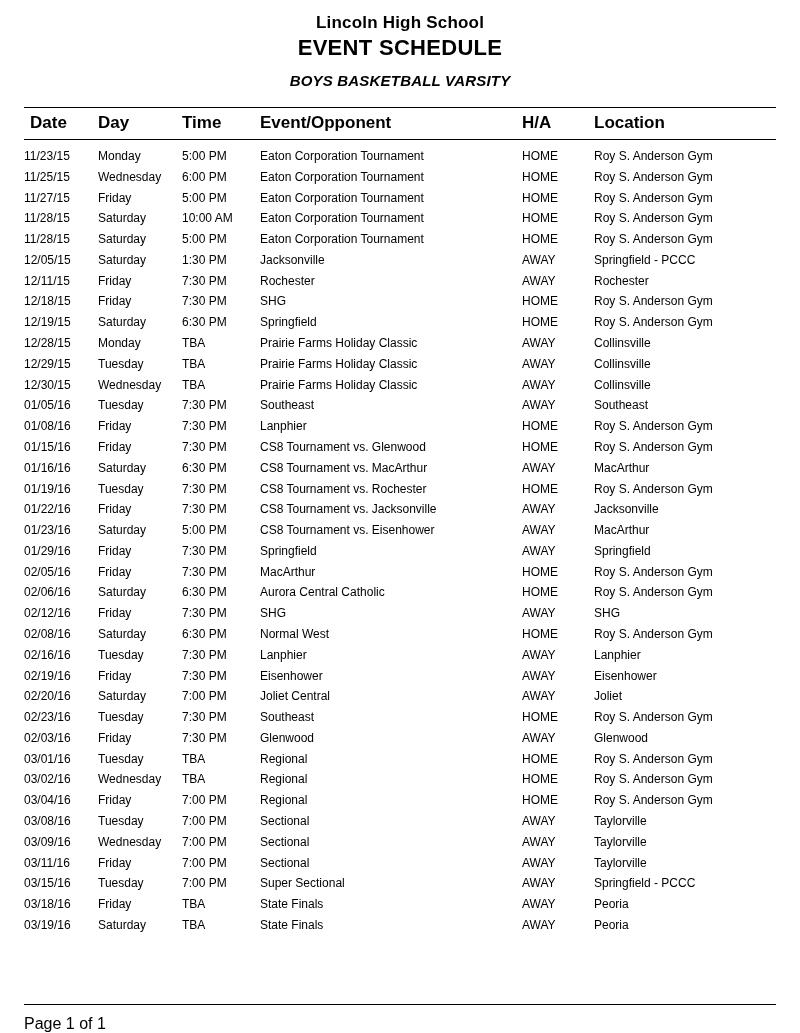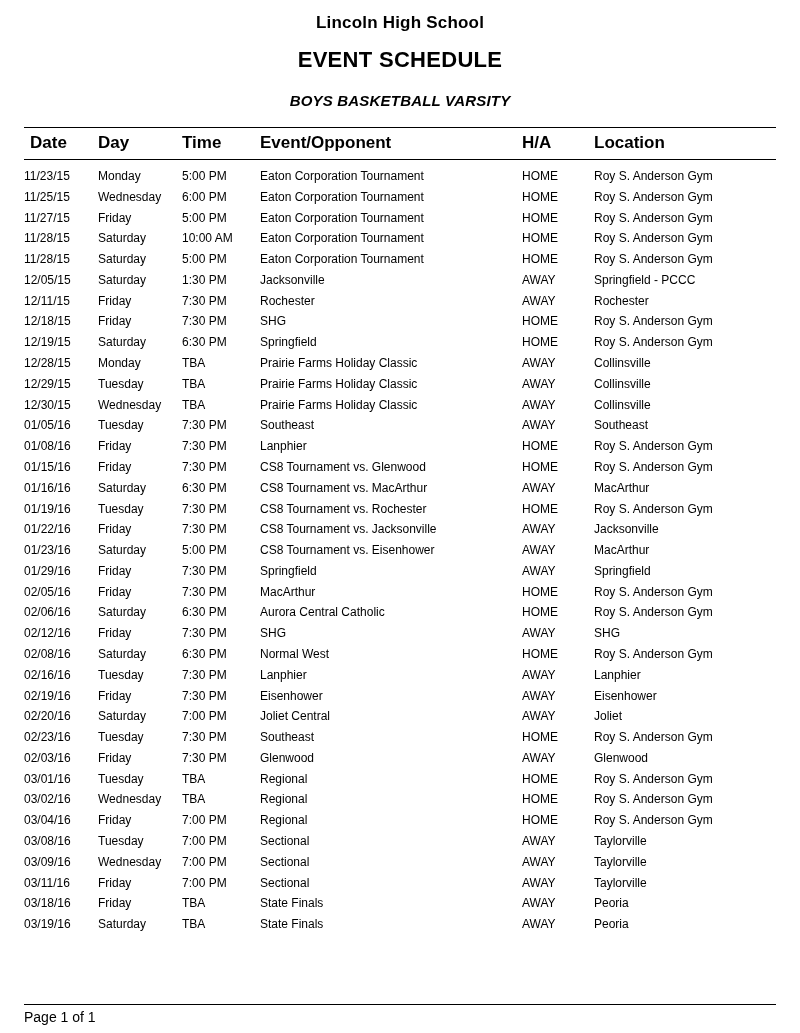--- a/index.html
+++ b/index.html
@@ -31,28 +31,27 @@
     font-size: 17px;
     font-weight: bold;
     line-height: 22px;
     letter-spacing: 0.2px;
   }
   .doc-title {
     font-size: 22px;
     font-weight: bold;
     line-height: 27px;
     letter-spacing: 0.3px;
-    margin-top: 12px;
   }
   .subtitle {
     font-size: 15px;
     font-weight: bold;
     font-style: italic;
     line-height: 20px;
-    margin-top: 18px;
+    margin-top: 10px;
     letter-spacing: 0.2px;
   }
   .table-wrap {
     margin-top: 16px;
   }
   table.schedule {
     width: 100%;
     border-collapse: collapse;
     table-layout: fixed;
   }
@@ -89,22 +88,22 @@
   .footer-rule {
     position: absolute;
     left: 24px;
     right: 24px;
     bottom: 28px;
     border-top: 1.4px solid #000;
   }
   .footer-text {
     position: absolute;
     left: 24px;
-    bottom: 8px;
-    font-size: 14px;
+    bottom: 0;
+    font-size: 16px;
     margin-top: 6px;
   }
 </style>
 </head>
 <body>
 
 <div class="page">
 
   <div class="title-block">
     <div class="school-name">Lincoln High School</div>
@@ -399,20 +398,28 @@
           </tr>
           <tr>
             <td class="col-date">03/11/16</td>
             <td class="col-day">Friday</td>
             <td class="col-time">7:00 PM</td>
             <td class="col-event">Sectional</td>
             <td class="col-ha">AWAY</td>
             <td class="col-loc">Taylorville</td>
           </tr>
           <tr>
+            <td class="col-date">03/15/16</td>
+            <td class="col-day">Tuesday</td>
+            <td class="col-time">7:00 PM</td>
+            <td class="col-event">Super Sectional</td>
+            <td class="col-ha">AWAY</td>
+            <td class="col-loc">Springfield - PCCC</td>
+          </tr>
+          <tr>
             <td class="col-date">03/18/16</td>
             <td class="col-day">Friday</td>
             <td class="col-time">TBA</td>
             <td class="col-event">State Finals</td>
             <td class="col-ha">AWAY</td>
             <td class="col-loc">Peoria</td>
           </tr>
           <tr>
             <td class="col-date">03/19/16</td>
             <td class="col-day">Saturday</td>

